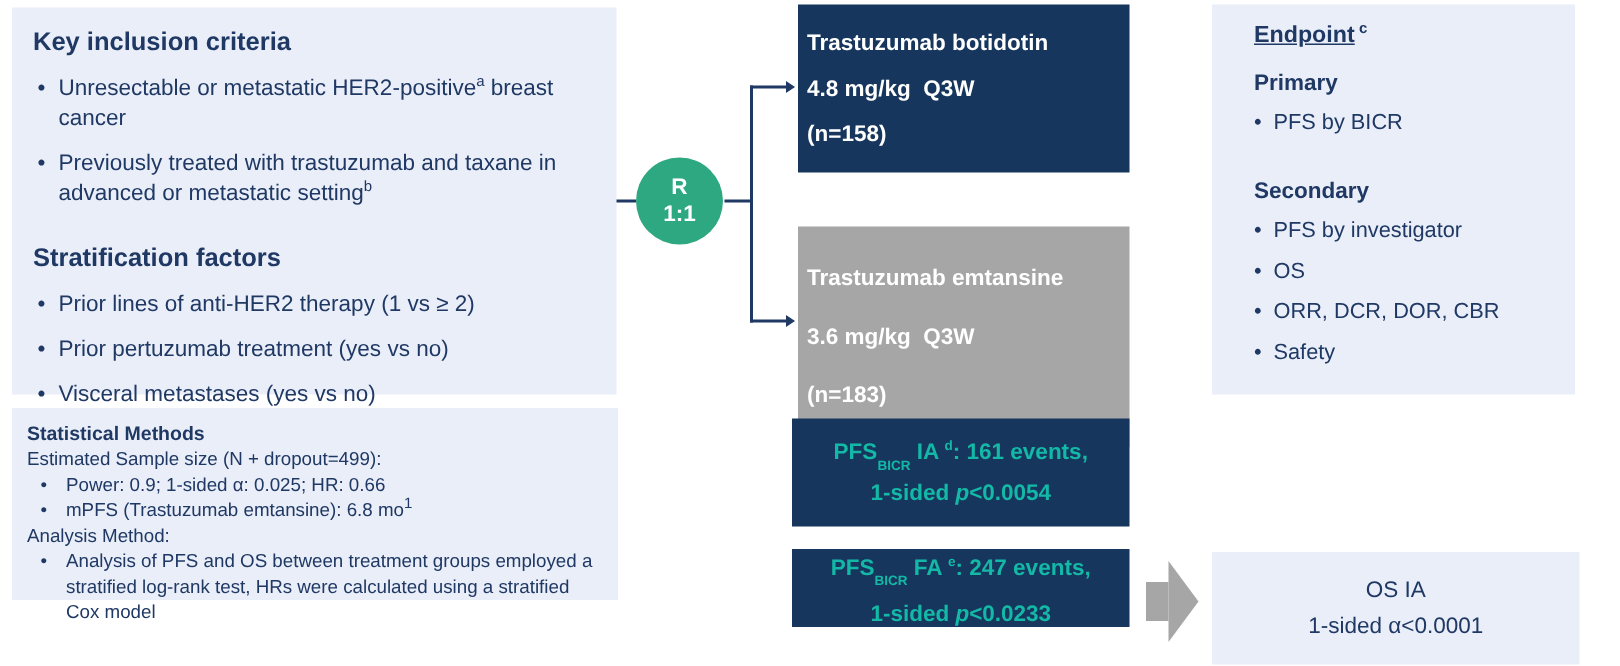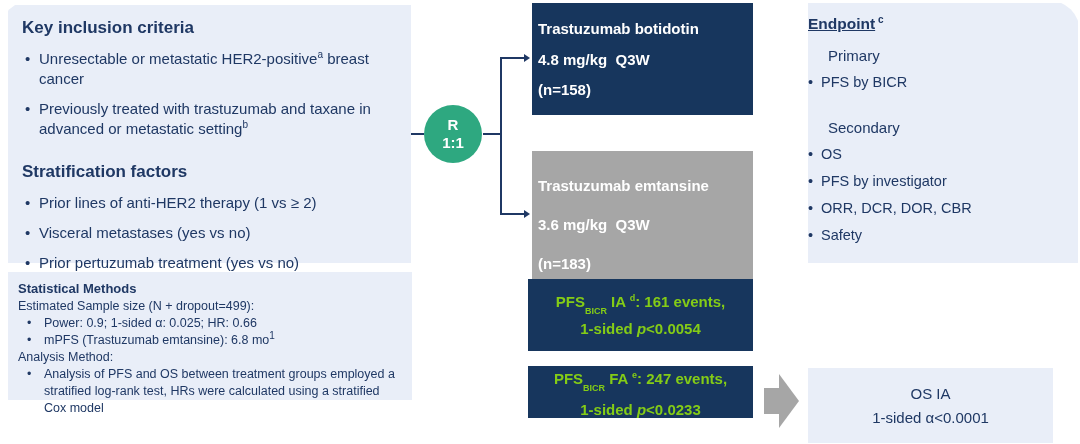--- a/index.html
+++ b/index.html
@@ -4,21 +4,20 @@
 <style>
   html,body { margin:0; padding:0; background:#ffffff; }
   .canvas {
     position: relative;
     width: 1080px;
     height: 444px;
     background: #ffffff;
     font-family: "Liberation Sans", sans-serif;
     color: #1f3864;
     overflow: hidden;
-    border-radius: 32px;
   }
   .panel {
     position: absolute;
     background: #e9eef8;
     box-sizing: border-box;
   }
   
   #inclusion-panel { left:8px; top:5px; width:403px; height:258px; padding:12px 14px; }
   .panel-title { font-weight:bold; font-size:17px; line-height:22px; }
   .blt { position:relative; padding-left:17px; font-size:15px; line-height:20px; }
@@ -49,34 +48,34 @@
     display:flex; flex-direction:column; justify-content:space-evenly;
     align-items:flex-start; color:#ffffff; font-weight:bold; font-size:15px;
     text-align:center; padding:4px 6px;
   }
   .arm span, .pfsline { white-space:pre-wrap; }
   #arm-top { top:3px; height:112px; background:#17365d; }
   #arm-bottom { top:151px; height:147px; background:#a6a6a6; }
   
   .pfsbox {
     position:absolute; left:528px; width:225px; box-sizing:border-box;
-    background:#17365d; color:#84cc16; font-weight:bold; font-size:15px;
+    background:#17365d; color:#14b8a6; font-weight:bold; font-size:15px;
     display:flex; flex-direction:column; justify-content:space-evenly;
     align-items:center; text-align:center; padding:4px 6px;
   }
   #pfs-ia-box { top:279px; height:72px; }
   #pfs-fa-box { top:366px; height:52px;gap:14px; }
   .pfsbox sub { font-size:9px; line-height:0; position:relative; top:3px; }
   .pfsbox sup.note { font-size:9px; }
   .ital { font-style:italic; }
   
-  #endpoint-panel { left:808px; top:3px; width:270px; height:260px; padding:11px 0; font-size:14.5px; }
+  #endpoint-panel { left:808px; top:3px; width:242px; height:260px; padding:11px 28px; font-size:14.5px; }
   #endpoint-title-wrap { font-weight:bold; font-size:15.5px; line-height:20px; }
   #endpoint-title-wrap .u { text-decoration:underline; }
-  .ep-sub { font-weight:normal; font-size:15px; line-height:19px;margin-left:20px; }
+  .ep-sub { font-weight:bold; font-size:15px; line-height:19px; }
   #primary-title { margin-top:12px; }
   #secondary-title { margin-top:26px; }
   #endpoint-panel .blt { font-size:14.5px; line-height:19px; padding-left:13px; margin-top:8px; }
   #endpoint-panel .blt::before { left:0; }
   
   #os-ia-box {
     left:808px; top:368px; width:245px; height:75px;
     display:flex; flex-direction:column; align-items:center; justify-content:center;
     font-size:15px; line-height:24px; text-align:center;
   }
@@ -91,22 +90,22 @@
 <body>
 
 <div class="canvas">
 
   <div class="panel" id="inclusion-panel">
     <div class="panel-title">Key inclusion criteria</div>
     <div class="blt"><span>Unresectable or metastatic HER2-positive</span><sup class="note">a</sup><span> breast cancer</span></div>
     <div class="blt"><span>Previously treated with trastuzumab and taxane in advanced or metastatic setting</span><sup class="note">b</sup></div>
     <div class="panel-title" id="strat-title">Stratification factors</div>
     <div class="blt">Prior lines of anti-HER2 therapy (1 vs ≥ 2)</div>
+    <div class="blt">Prior pertuzumab treatment (yes vs no)</div>
     <div class="blt">Visceral metastases (yes vs no)</div>
-    <div class="blt">Prior pertuzumab treatment (yes vs no)</div>
   </div>
 
   <div class="panel" id="stats-panel">
     <div class="panel-title">Statistical Methods</div>
     <div>Estimated Sample size (N + dropout=499):</div>
     <div class="blt">Power: 0.9; 1-sided α: 0.025; HR: 0.66</div>
     <div class="blt"><span>mPFS (Trastuzumab emtansine): 6.8 mo</span><sup class="note">1</sup></div>
     <div>Analysis Method:</div>
     <div class="blt">Analysis of PFS and OS between treatment groups employed a stratified log-rank test, HRs were calculated using a stratified Cox model</div>
   </div>
@@ -143,22 +142,22 @@
   <div class="pfsbox" id="pfs-fa-box">
     <span class="pfsline"><span>PFS</span><sub>BICR</sub><span> FA </span><sup class="note">e</sup><span>: 247 events,</span></span>
     <span class="pfsline"><span>1-sided </span><span class="ital">p</span><span>&lt;0.0233</span></span>
   </div>
 
   <div class="panel" id="endpoint-panel">
     <div id="endpoint-title-wrap"><span class="u">Endpoint</span><sup class="note"> c</sup></div>
     <div class="ep-sub" id="primary-title">Primary</div>
     <div class="blt">PFS by BICR</div>
     <div class="ep-sub" id="secondary-title">Secondary</div>
+    <div class="blt">PFS by investigator</div>
     <div class="blt">OS</div>
-    <div class="blt">PFS by investigator</div>
     <div class="blt">ORR, DCR, DOR, CBR</div>
     <div class="blt">Safety</div>
   </div>
 
   <div id="block-arrow">
     <div class="ba-rect"></div>
     <div class="ba-tri"></div>
   </div>
 
   <div class="panel" id="os-ia-box">

